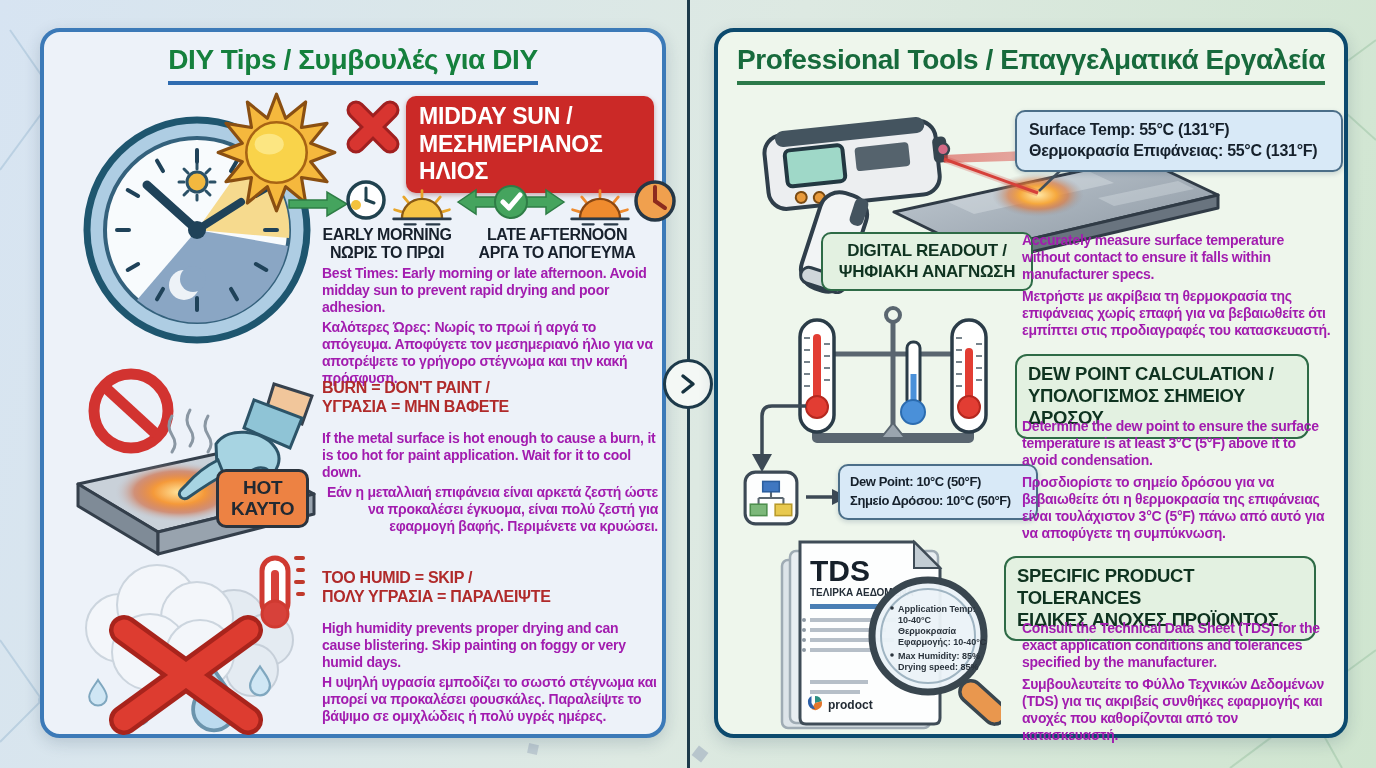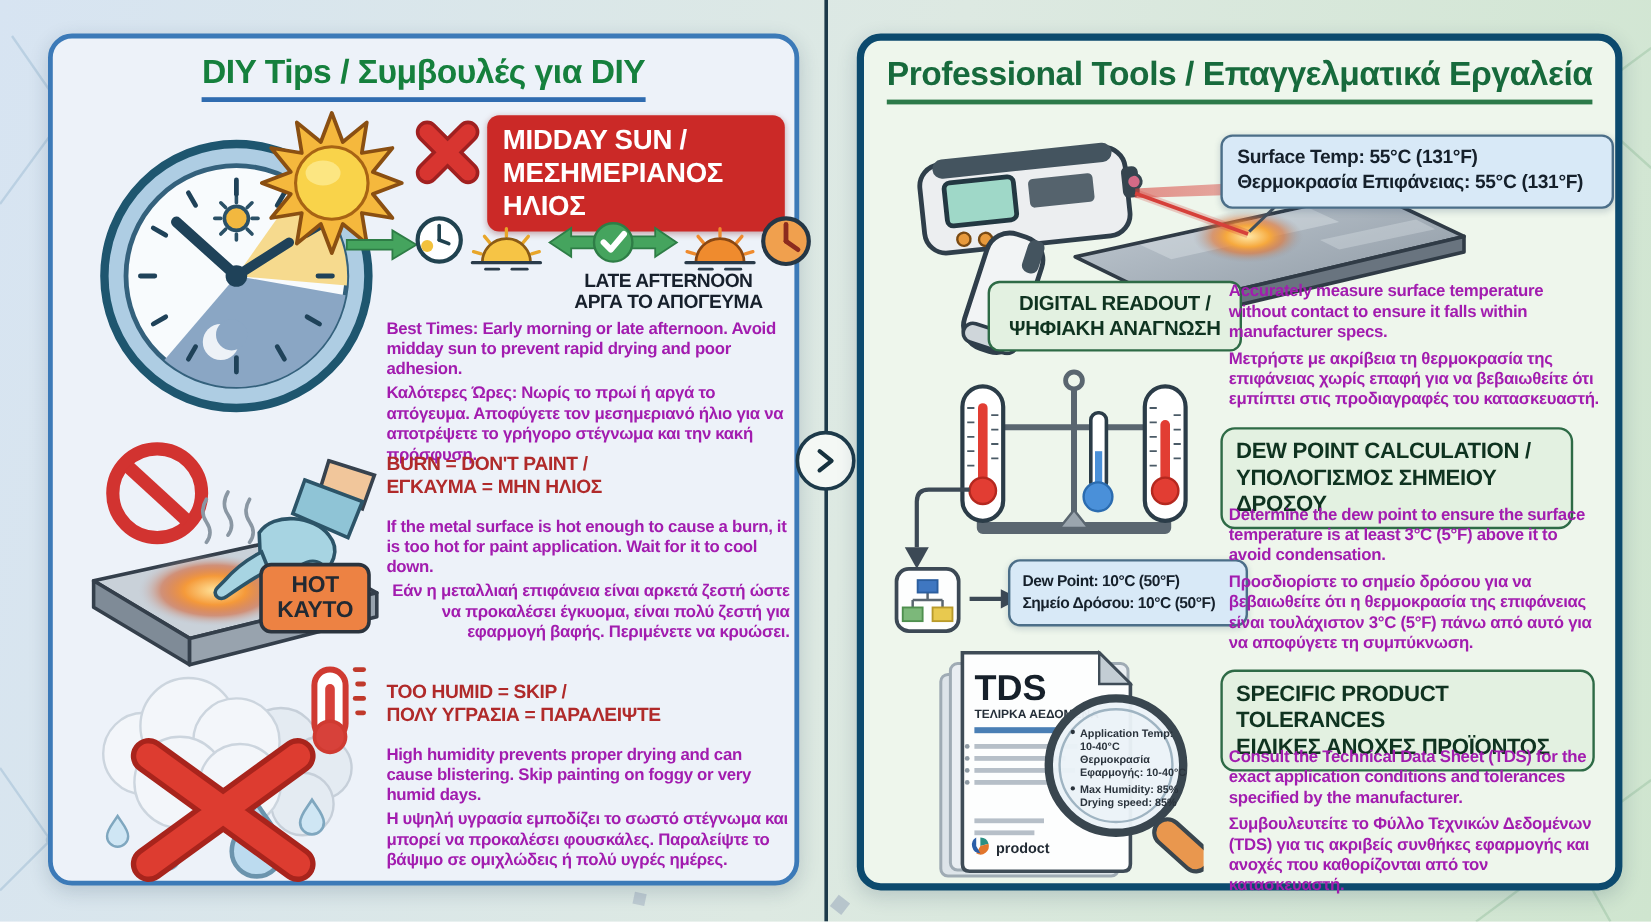--- a/index.html
+++ b/index.html
@@ -5,21 +5,21 @@
   html,body{margin:0;padding:0;}
   body{
     width:1376px;height:768px;overflow:hidden;position:relative;
     font-family:"Liberation Sans","DejaVu Sans",sans-serif;
     background:linear-gradient(103deg,#d7e4f2 0%,#dde9e2 52%,#cfe5cf 100%);
   }
   .abs{position:absolute;}
   .panel{position:absolute;top:28px;height:702px;border-radius:20px;
          box-shadow:0 5px 16px rgba(25,55,85,.18);}
   #leftPanel{left:40px;width:618px;background:#edf2f9;border:4px solid #3c7ab8;}
-  #rightPanel{left:714px;width:626px;background:#eef6ec;border:6px solid #0c4a6e;}
+  #rightPanel{left:714px;width:626px;background:#eef6ec;border:4px solid #0c4a6e;}
   .panel-title{position:absolute;top:12px;left:0;right:0;text-align:center;}
   .panel-title span{display:inline-block;font-size:28px;font-weight:bold;letter-spacing:-.4px;
          padding-bottom:5px;border-bottom:4px solid;}
   #leftPanel .panel-title span{color:#15803d;border-color:#2f6cb0;}
   #rightPanel .panel-title span{color:#176a3c;border-color:#2c7a4a;}
   .para{position:absolute;font-weight:bold;font-size:14px;line-height:1.22;
         color:#a21caf;letter-spacing:-.25px;}
   .red-head{position:absolute;font-weight:bold;font-size:16px;line-height:1.16;
         color:#b02a2a;letter-spacing:-.3px;}
   .badge{position:absolute;background:#cb2927;color:#fff;font-weight:bold;font-size:23px;
@@ -163,20 +163,24 @@
     <line x1="4" y1="36" x2="66" y2="36" stroke="#2a3b4a" stroke-width="3" stroke-linecap="round"></line>
     <line x1="16" y1="42" x2="28" y2="42" stroke="#2a3b4a" stroke-width="2.5" stroke-linecap="round"></line>
     <line x1="40" y1="42" x2="54" y2="42" stroke="#2a3b4a" stroke-width="2.5" stroke-linecap="round"></line>
   </svg>
   <svg class="abs" style="left:588px;top:146px;" width="46" height="46" viewBox="0 0 46 46">
     <circle cx="23" cy="23" r="19" fill="#f0a04e" stroke="#253746" stroke-width="3.5"></circle>
     <line x1="23" y1="23" x2="23" y2="9" stroke="#8c2b1e" stroke-width="4" stroke-linecap="round"></line>
     <line x1="23" y1="23" x2="33" y2="30" stroke="#8c2b1e" stroke-width="4" stroke-linecap="round"></line>
   </svg>
 
+  <div class="icon-label" style="left:258px;top:194px;width:170px;">
+    <div>EARLY MORNING</div>
+    <div>ΝΩΡΙΣ ΤΟ ΠΡΩΙ</div>
+  </div>
   <div class="icon-label" style="left:423px;top:194px;width:180px;">
     <div>LATE AFTERNOON</div>
     <div>ΑΡΓΑ ΤΟ ΑΠΟΓΕΥΜΑ</div>
   </div>
 
   <div class="para" style="left:278px;top:233px;width:336px;">Best Times: Early morning or late afternoon. Avoid midday sun to prevent rapid drying and poor adhesion.</div>
   <div class="para" style="left:278px;top:287px;width:336px;">Καλότερες Ώρες: Νωρίς το πρωί ή αργά το απόγευμα. Αποφύγετε τον μεσημεριανό ήλιο για να αποτρέψετε το γρήγορο στέγνωμα και την κακή πρόσφυση.</div>
 
   <svg class="abs" style="left:40px;top:332px;" width="95" height="95" viewBox="0 0 95 95">
     <circle cx="47" cy="47" r="37" fill="none" stroke="#d23330" stroke-width="11"></circle>
@@ -209,21 +213,21 @@
       <ellipse cx="182" cy="94" rx="12" ry="8" fill="#8fc4d6" stroke="#2c5468" stroke-width="2.5" transform="rotate(-18 182 94)"></ellipse>
     </g>
   </svg>
   <div class="hot-label" style="left:172px;top:437px;">
     <div>HOT</div>
     <div>ΚΑΥΤΟ</div>
   </div>
 
   <div class="red-head" style="left:278px;top:347px;">
     <div>BURN = DON'T PAINT /</div>
-    <div>ΕΓΚΑΥΜΑ = ΜΗΝ ΗΛΙΟΣ</div>
+    <div>ΥΓΡΑΣΙΑ = ΜΗΝ ΒΑΦΕΤΕ</div>
   </div>
   <div class="para" style="left:278px;top:398px;width:336px;">If the metal surface is hot enough to cause a burn, it is too hot for paint application. Wait for it to cool down.</div>
   <div class="para" style="left:278px;top:452px;width:336px;text-align:right;">Εάν η μεταλλιαή επιφάνεια είναι αρκετά ζεστή ώστε να προκαλέσει έγκυομα, είναι πολύ ζεστή για εφαρμογή βαφής. Περιμένετε να κρυώσει.</div>
 
   <svg class="abs" style="left:18px;top:518px;" width="250" height="190" viewBox="0 0 250 190">
     <g fill="#e4ebf2" stroke="#c6cfd9" stroke-width="2">
       <circle cx="172" cy="72" r="32"></circle>
         <circle cx="205" cy="90" r="26"></circle>
         <circle cx="150" cy="98" r="30"></circle>
       <circle cx="190" cy="120" r="26"></circle>
@@ -456,19 +460,19 @@
         <text x="122" y="78">Application Temp:</text>
         <text x="122" y="89">10-40°C</text>
         <text x="122" y="100">Θερμοκρασία</text>
         <text x="122" y="111">Εφαρμογής: 10-40°C</text>
         <text x="122" y="125">Max Humidity: 85%</text>
         <text x="122" y="136">Drying speed: 85%</text>
       </g>
     </g>
   </svg>
 
-  <div class="green-box" style="left:297px;top:524px;width:286px;padding:7px 11px;font-size:18.5px;line-height:1.2;">
+  <div class="green-box" style="left:286px;top:524px;width:286px;padding:7px 11px;font-size:18.5px;line-height:1.2;">
     <div>SPECIFIC PRODUCT TOLERANCES</div>
     <div>ΕΙΔΙΚΕΣ ΑΝΟΧΕΣ ΠΡΟΪΟΝΤΟΣ</div>
   </div>
   <div class="para" style="left:304px;top:588px;width:308px;">Consult the Technical Data Sheet (TDS) for the exact application conditions and tolerances specified by the manufacturer.</div>
   <div class="para" style="left:304px;top:644px;width:308px;">Συμβουλευτείτε το Φύλλο Τεχνικών Δεδομένων (TDS) για τις ακριβείς συνθήκες εφαρμογής και ανοχές που καθορίζονται από τον κατασκευαστή.</div>
 </div>
 
 </body></html>

